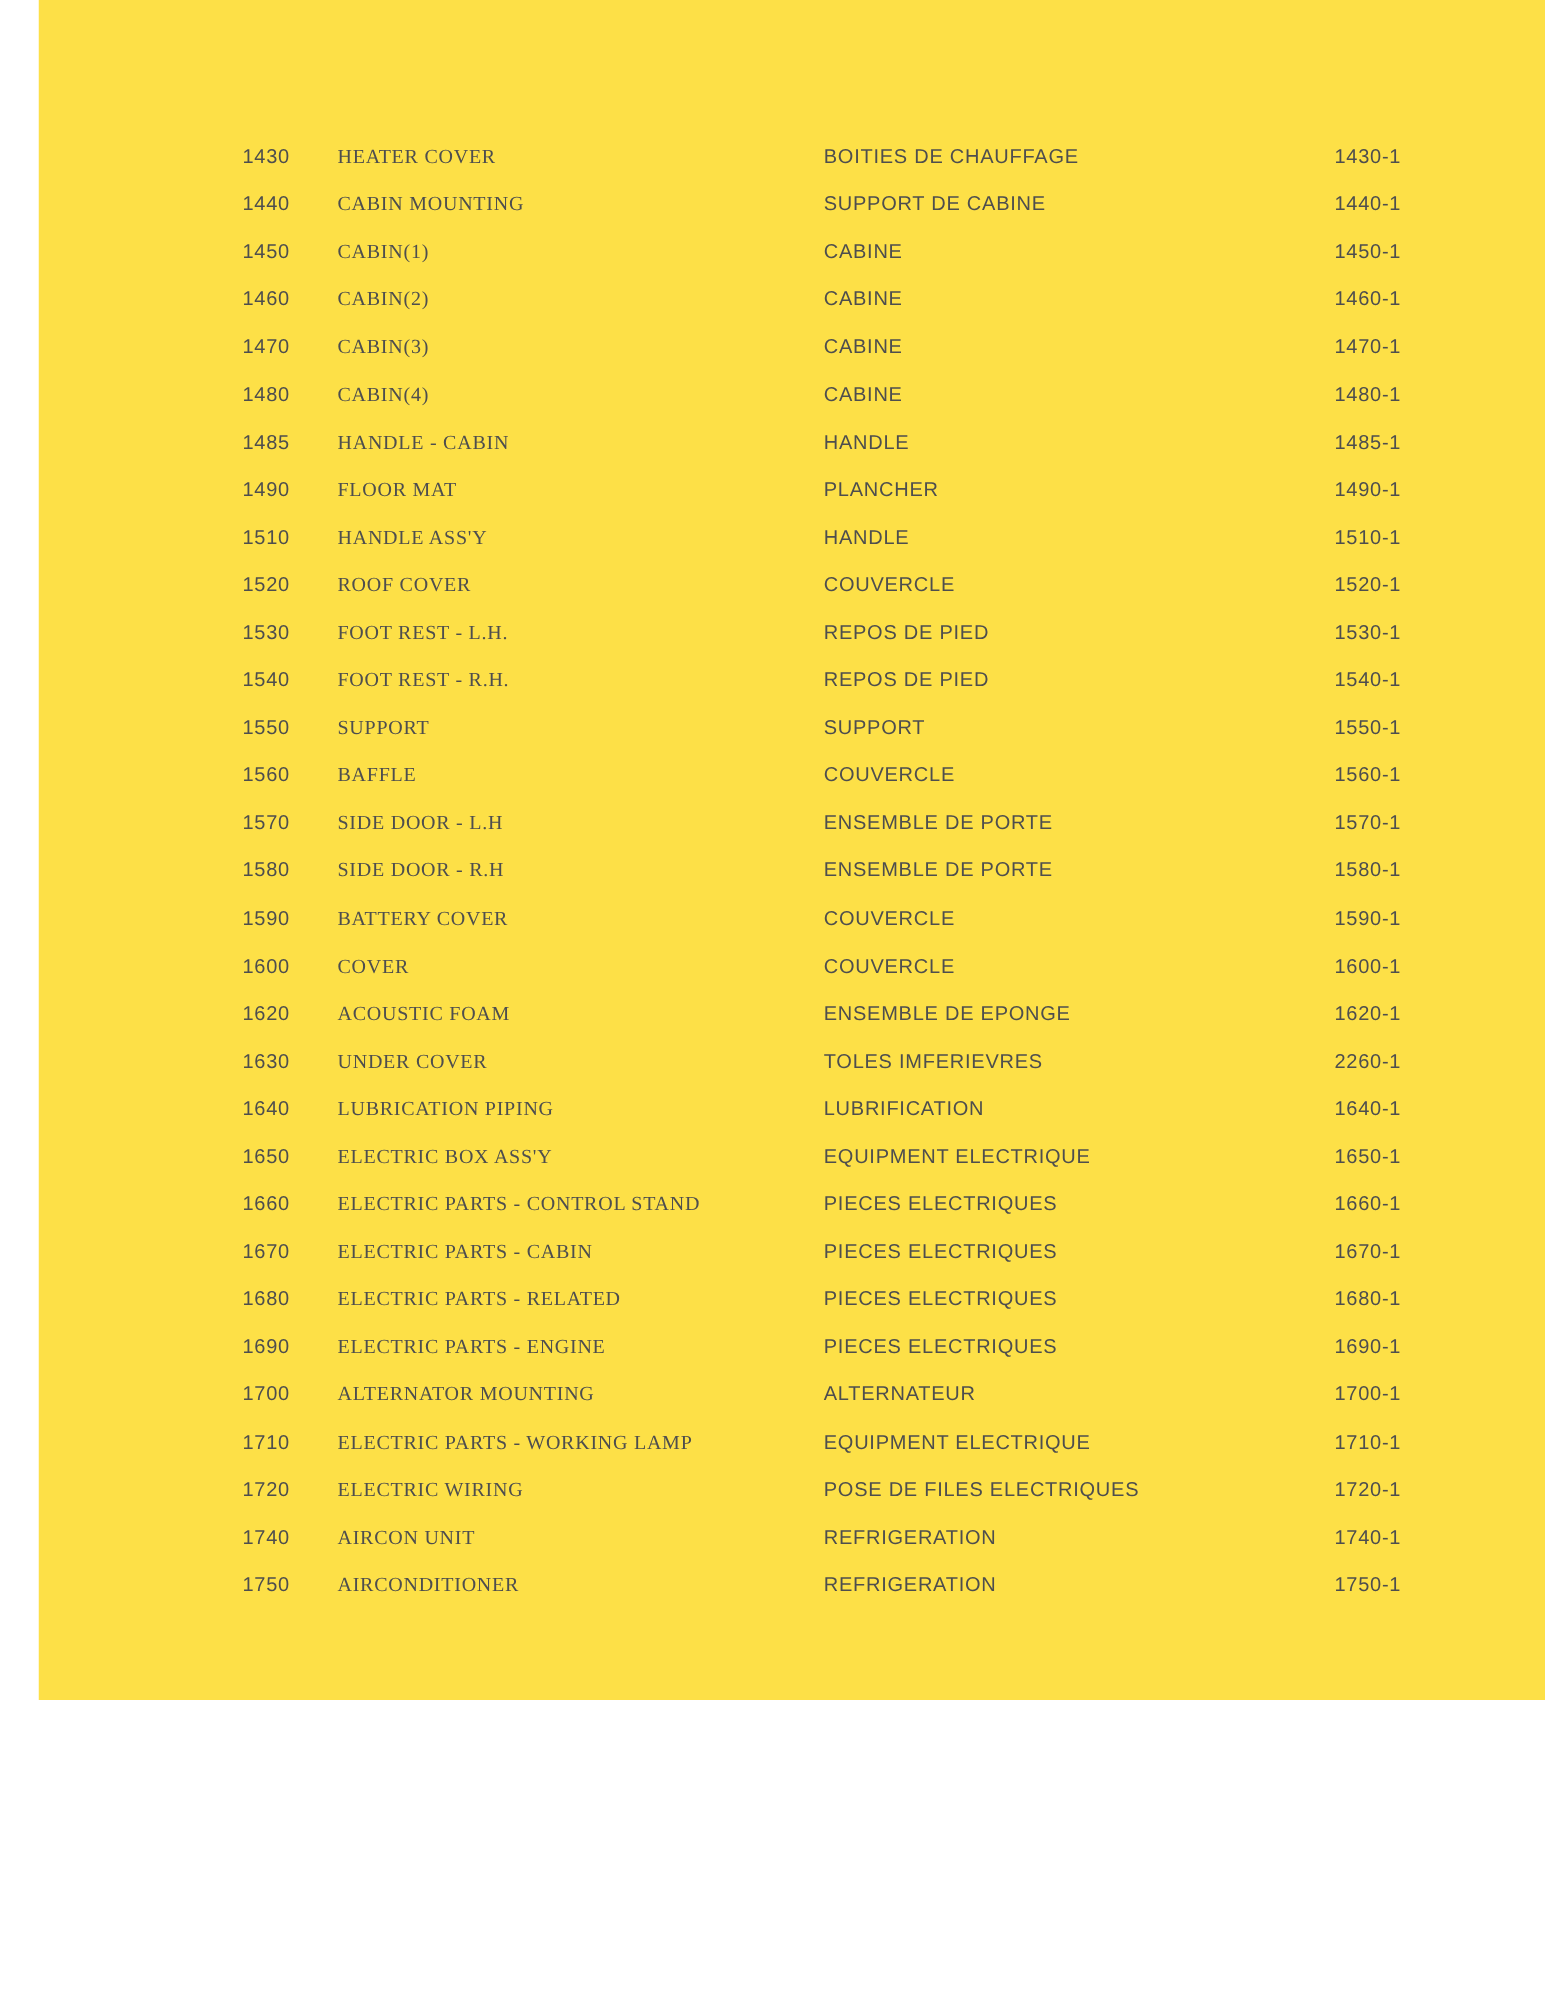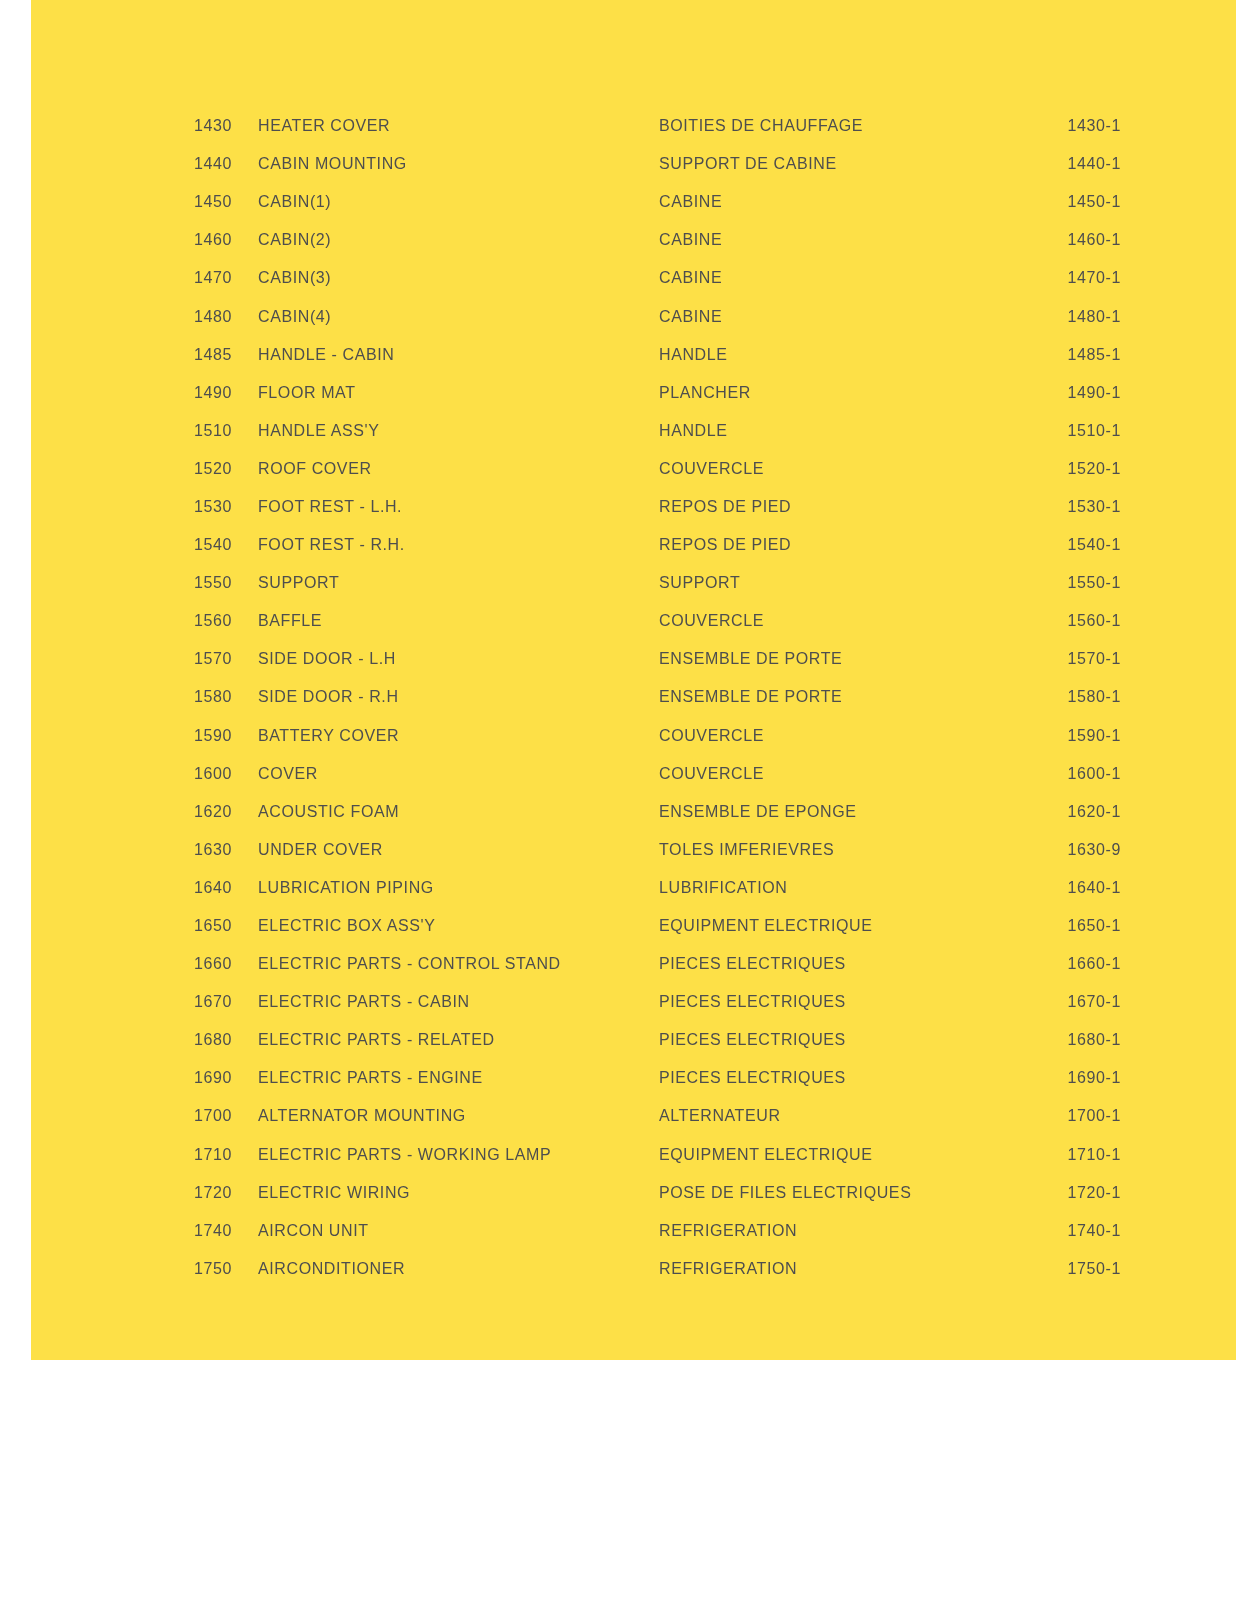--- a/index.html
+++ b/index.html
@@ -25,21 +25,21 @@
   .cell {
     position: absolute;
     top: 50%;
     transform: translateY(-50%);
     white-space: nowrap;
     font-size: 16px;
     letter-spacing: 0.6px;
     color: #4e4e4e;
   }
   .cell.no  { left: 163px; }
-  .cell.en  { left: 227px; }
+  .cell.en  { left: 239px; font-family: Liberation Serif, serif; }
   .cell.fr  { left: 628px; }
   .cell.ref { right: 146px; }
   .section-heading {
     position: absolute;
     top: 1447px;
     left: 136px;
     display: flex;
     align-items: center;
     gap: 9px;
     font-family: "Liberation Serif", serif;
@@ -188,21 +188,21 @@
       <div class="row">
     <span class="cell no">1620</span>
     <span class="cell en">ACOUSTIC FOAM</span>
     <span class="cell fr">ENSEMBLE DE EPONGE</span>
     <span class="cell ref">1620-1</span>
   </div>
       <div class="row">
     <span class="cell no">1630</span>
     <span class="cell en">UNDER COVER</span>
     <span class="cell fr">TOLES IMFERIEVRES</span>
-    <span class="cell ref">1630-9</span>
+    <span class="cell ref">2260-1</span>
   </div>
       <div class="row">
     <span class="cell no">1640</span>
     <span class="cell en">LUBRICATION PIPING</span>
     <span class="cell fr">LUBRIFICATION</span>
     <span class="cell ref">1640-1</span>
   </div>
       <div class="row">
     <span class="cell no">1650</span>
     <span class="cell en">ELECTRIC BOX ASS'Y</span>

